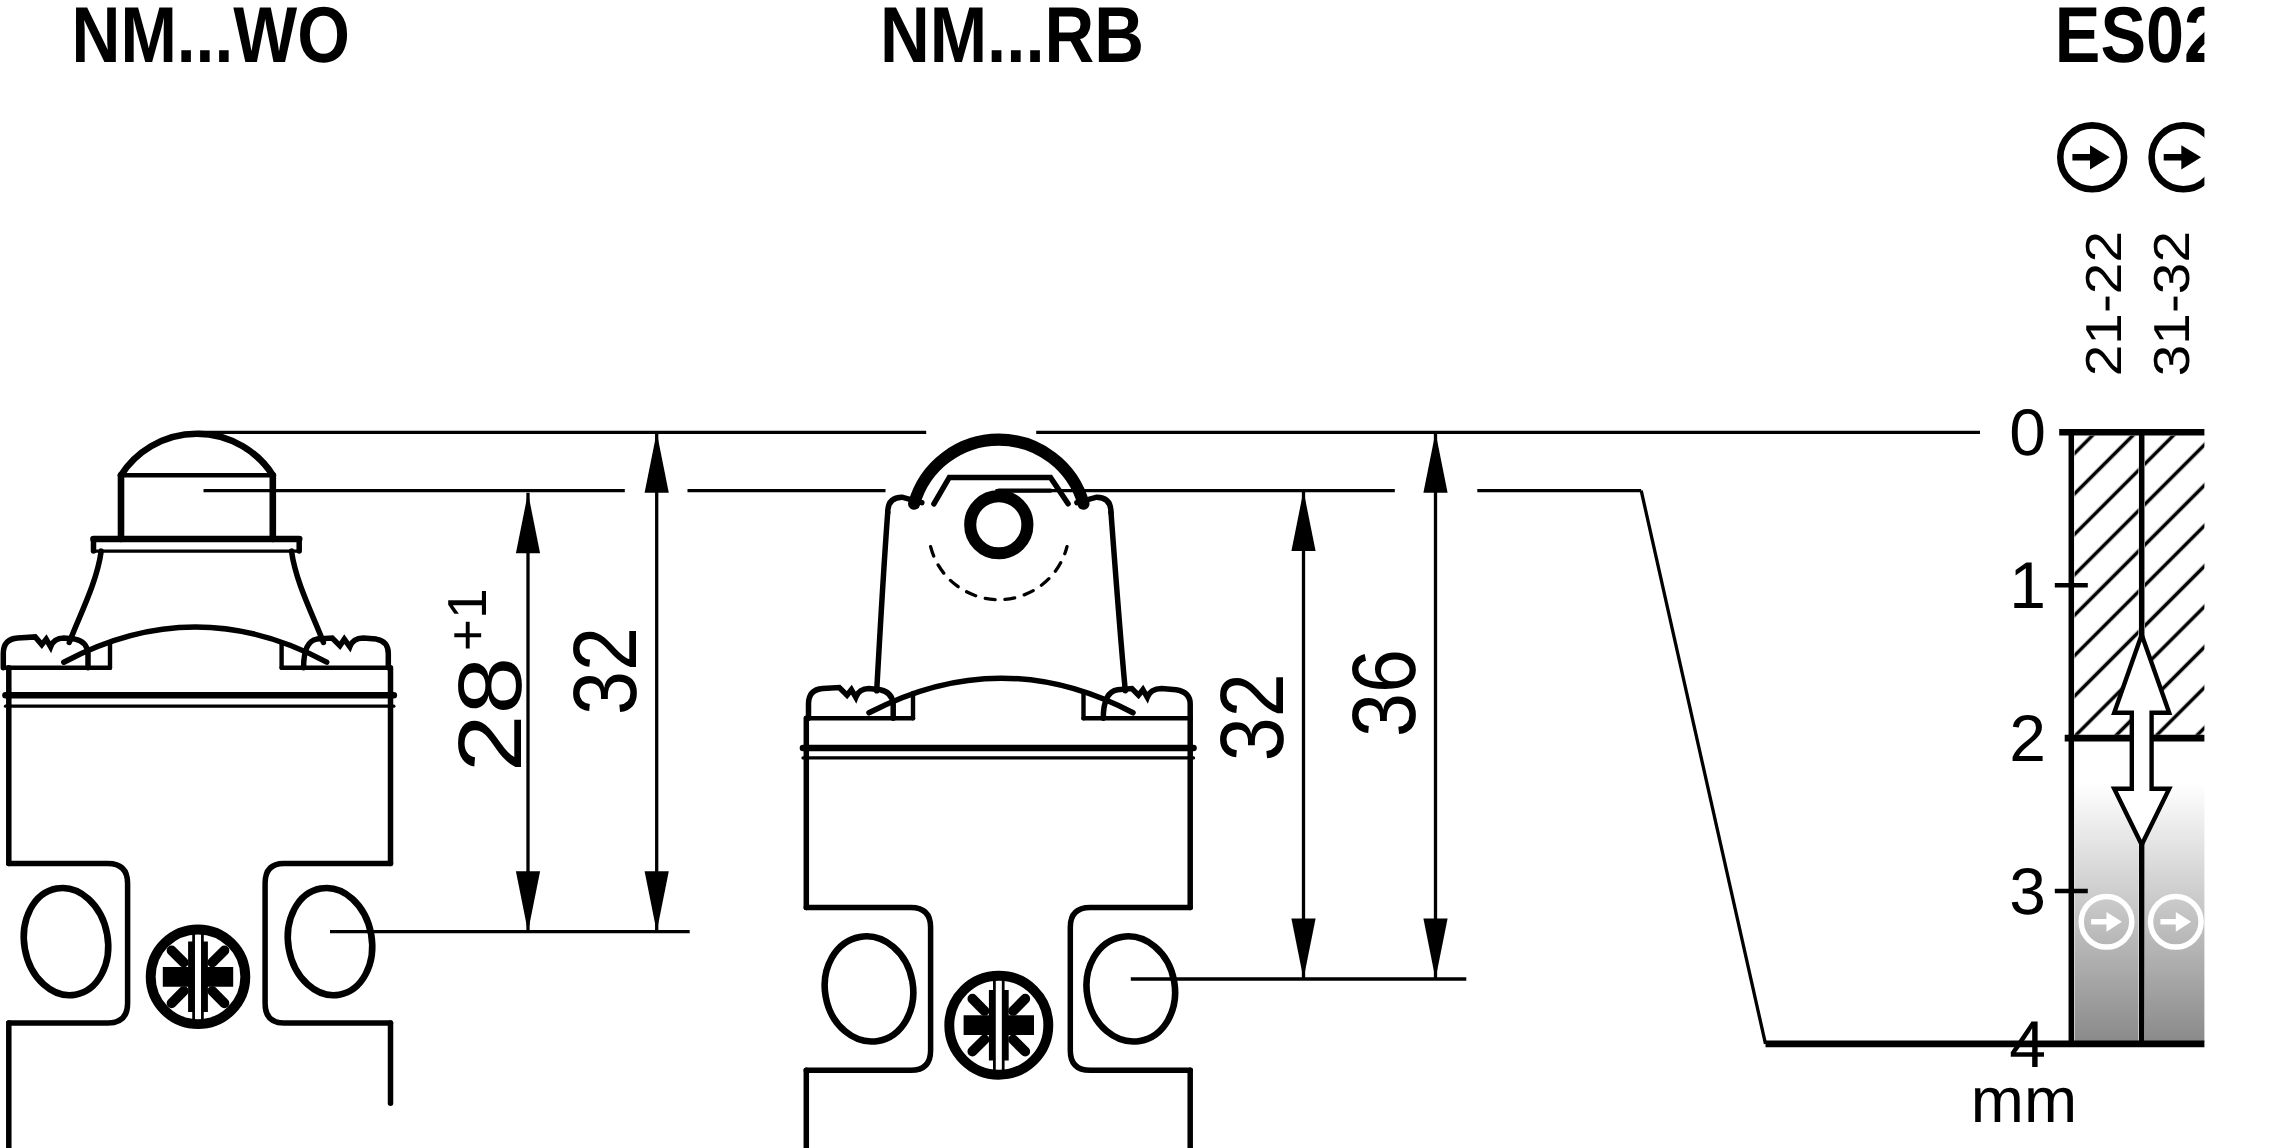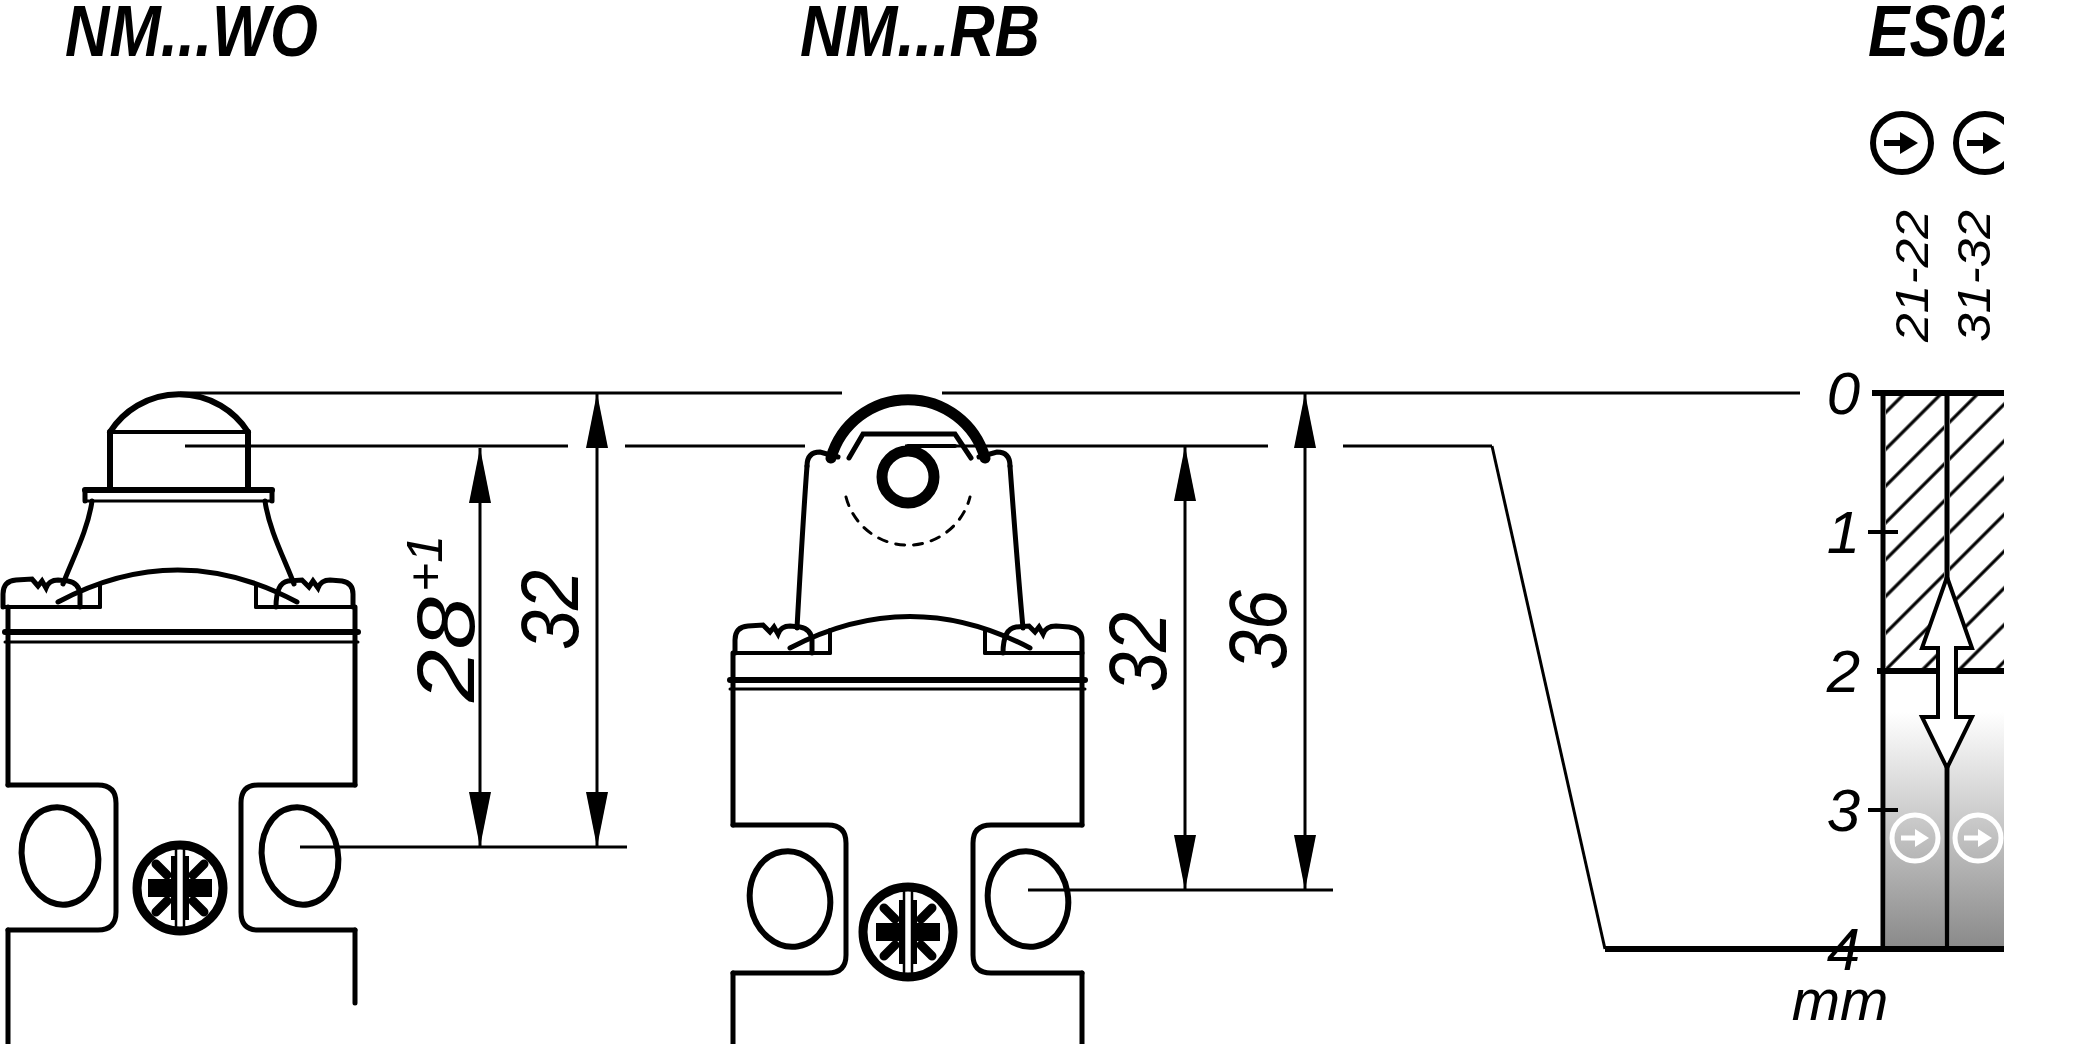--- a/index.html
+++ b/index.html
@@ -1,17 +1,17 @@
 <!DOCTYPE html>
 <html><head>
 <meta charset="utf-8">
 <style>
   html,body{margin:0;padding:0;background:#ffffff;}
   .canvas{position:relative;width:2004px;height:1044px;background:#fff;overflow:hidden;
-          font-family:"Liberation Sans", sans-serif;font-style:italic;}
+          font-family:"Liberation Sans", sans-serif;}
   svg{position:absolute;left:0;top:0;}
   text{fill:#000;}
   .hdr{font-weight:bold;font-size:72px;}
   .dim{font-size:82px;}
   .dimsup{font-size:50px;}
   .tick{font-size:60px;}
   .unit{font-size:58px;}
   .contact{font-size:46px;}
 </style>
 </head>

